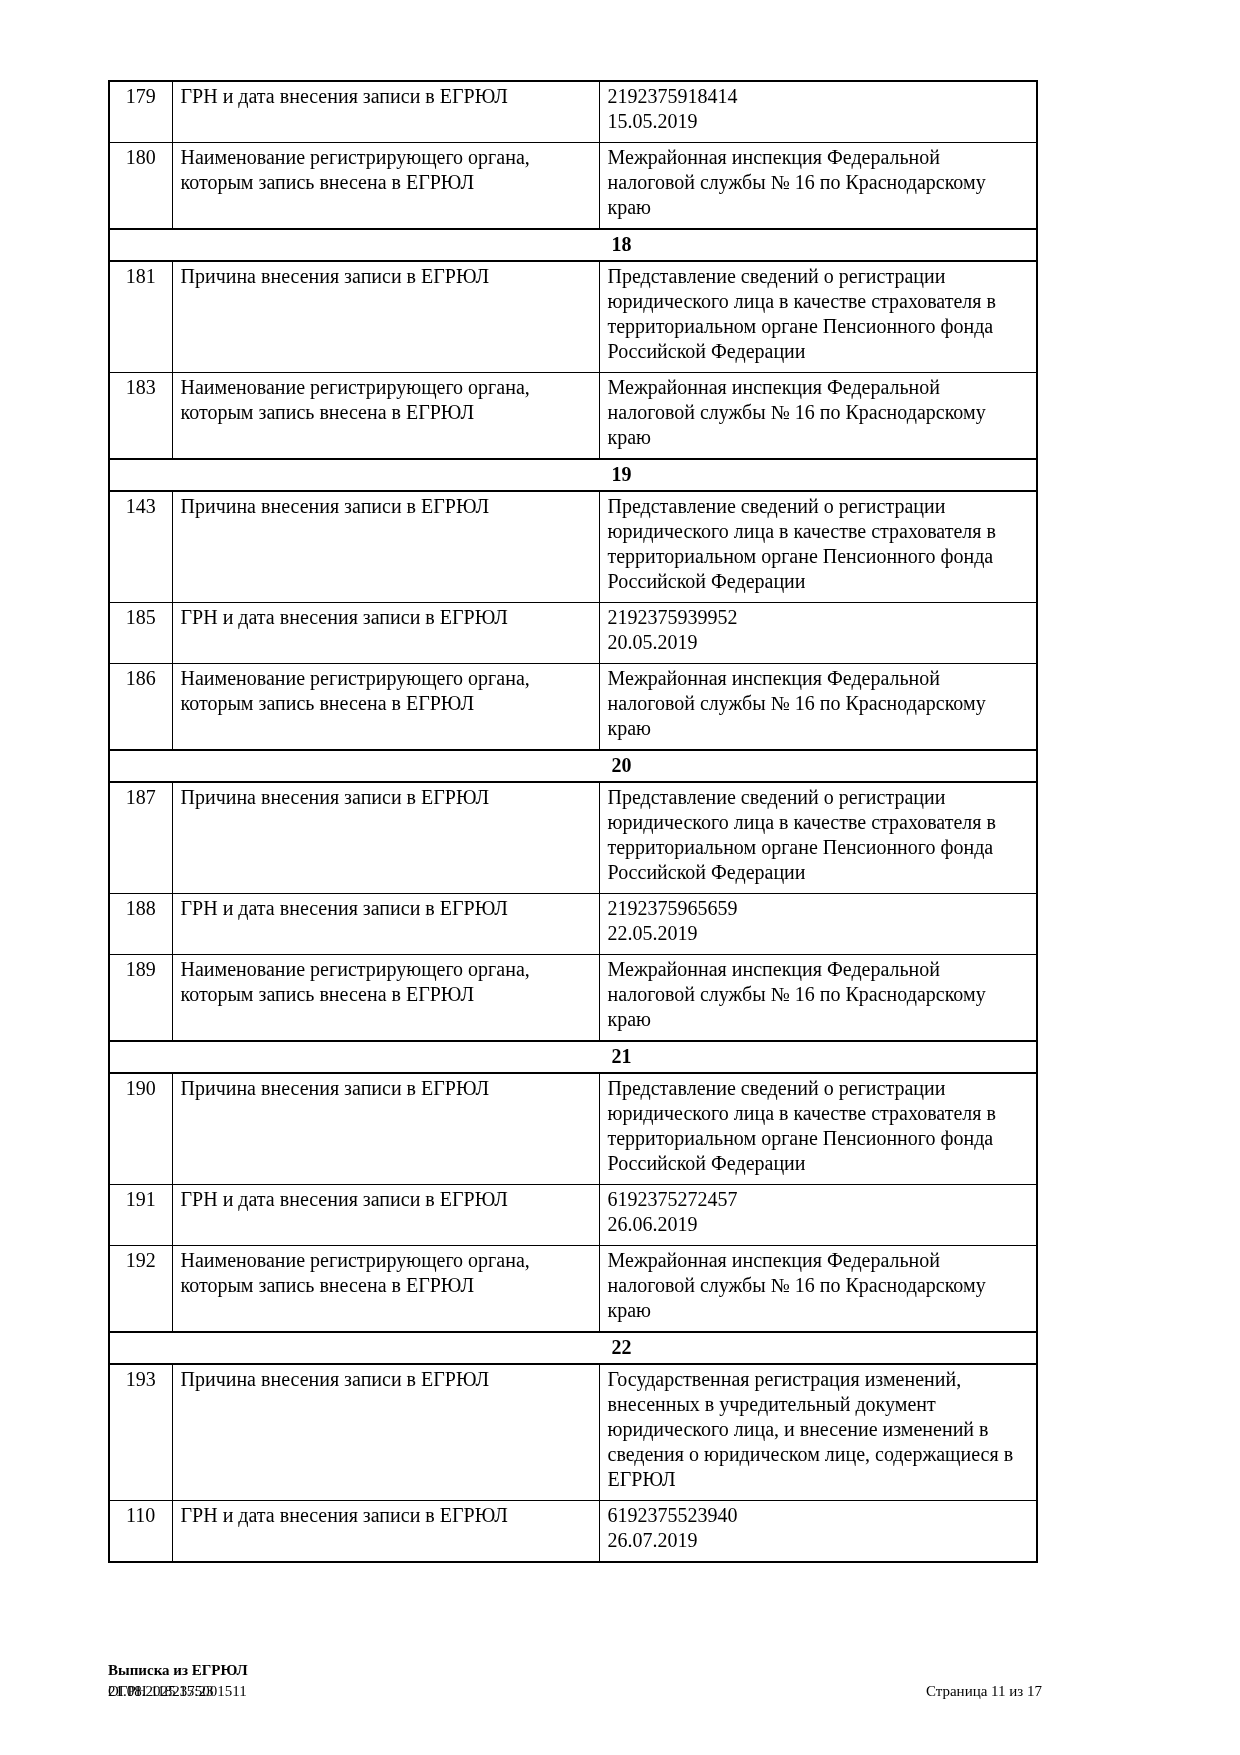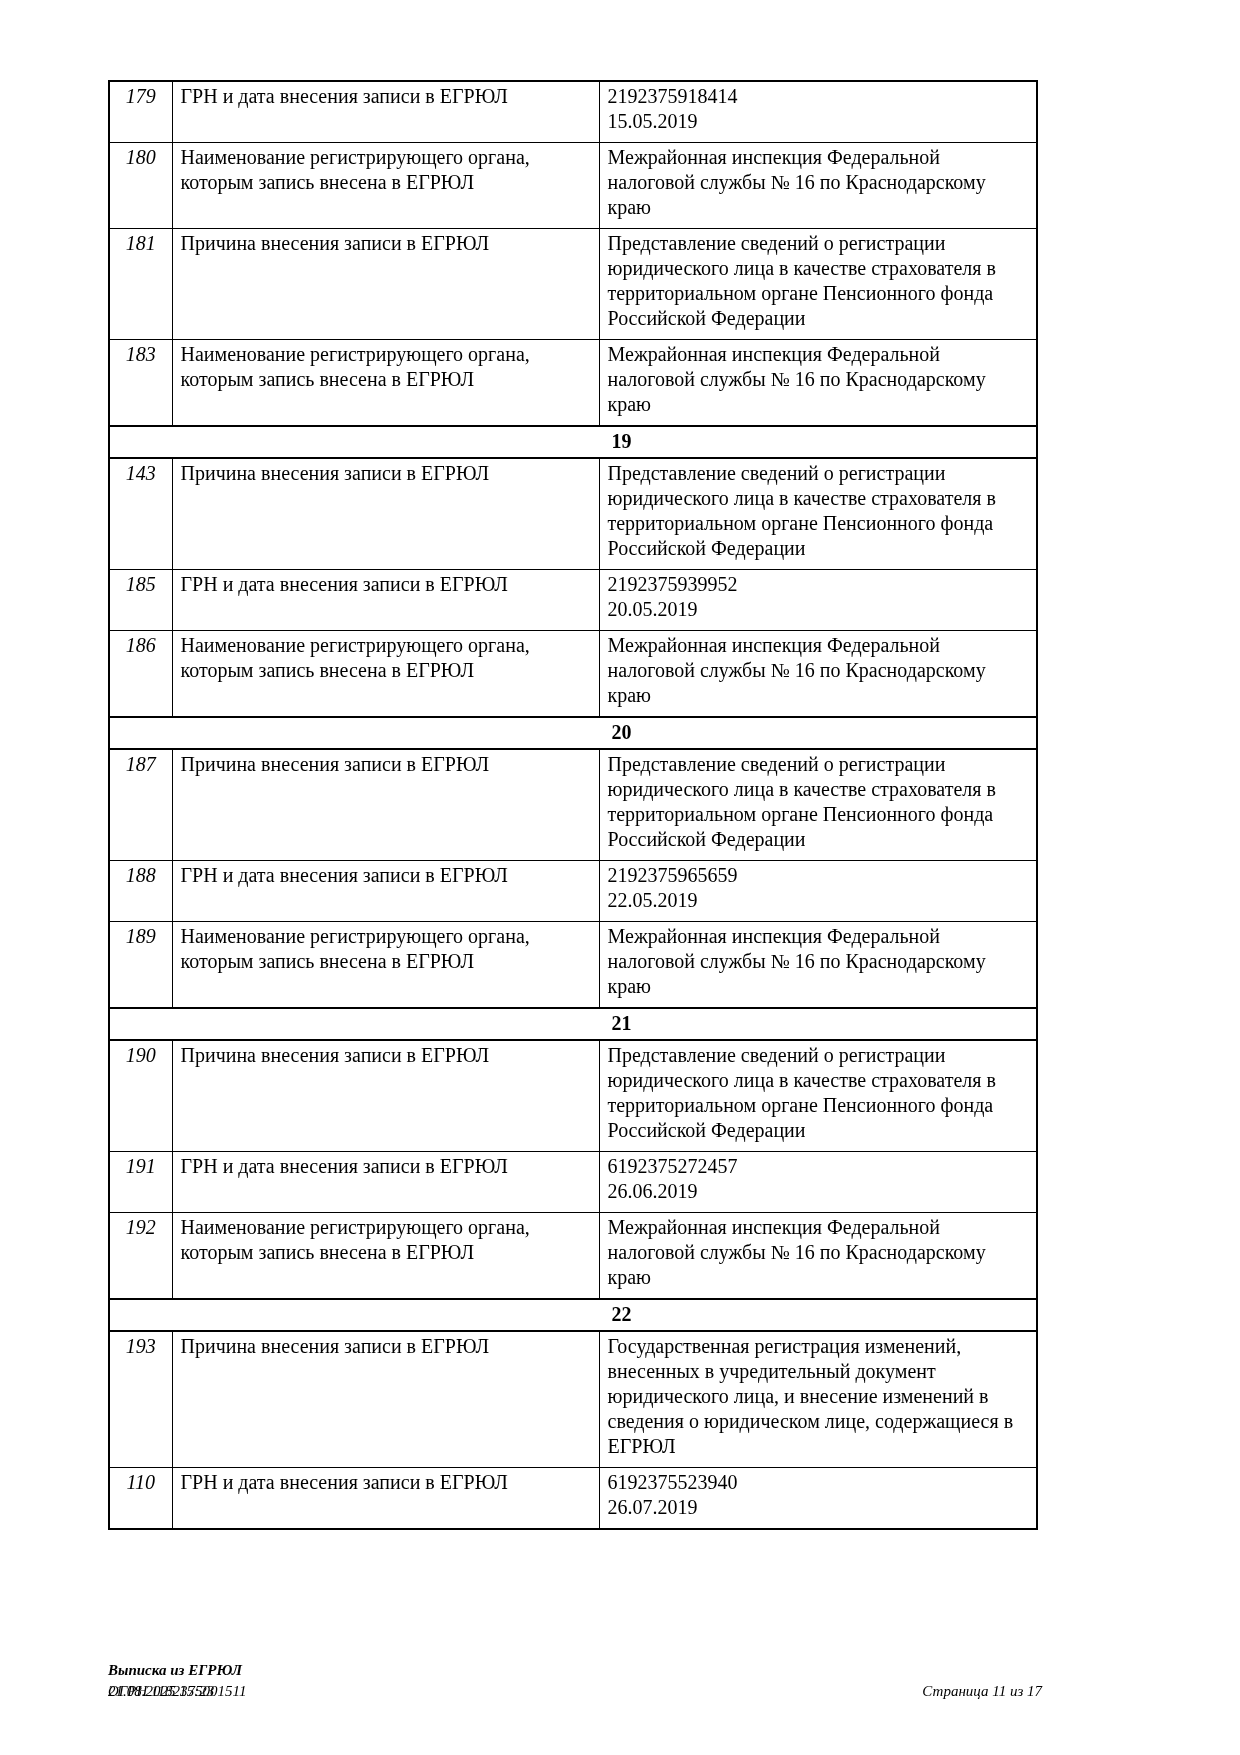--- a/index.html
+++ b/index.html
@@ -26,41 +26,39 @@
     border: 1px solid #000;
     vertical-align: top;
     font-size: 20px;
     line-height: 25px;
     padding: 2px 8px 8px 8px;
   }
   td.num {
     text-align: center;
     padding-left: 2px;
     padding-right: 2px;
-    font-style: italic;
   }
   tr.section-row td {
     text-align: center;
     font-weight: bold;
     border-top: 2px solid #000;
     border-bottom: 2px solid #000;
     padding: 2px 4px 3px 4px;
     
     text-indent: 97px;
   }
   .value-line { display: block; }
   .footer {
     position: absolute;
     left: 108px;
     top: 1658px;
     width: 934px;
     height: 44px;
     font-size: 15px;
     line-height: 21px;
-    font-style: italic;
   }
   .footer-left   { position: absolute; left: 0; bottom: 0; }
   .footer-title  { font-weight: bold; }
   .footer-center { position: absolute; left: 0; right: 0; bottom: 0; text-align: left; }
   .footer-right  { position: absolute; right: 0; bottom: 0; text-align: right; }
 </style>
 </head>
 <body>
 
 <table class="egrul">
@@ -78,20 +76,23 @@
           <div class="value-line">15.05.2019</div>
         </td>
       </tr>
       <tr>
         <td class="num">180</td>
         <td>Наименование регистрирующего органа, которым запись внесена в ЕГРЮЛ</td>
         <td>
           <div class="value-line">Межрайонная инспекция Федеральной налоговой службы № 16 по Краснодарскому краю</div>
         </td>
       </tr>
+      <tr class="section-row">
+        <td colspan="3">18</td>
+      </tr>
       <tr>
         <td class="num">181</td>
         <td>Причина внесения записи в ЕГРЮЛ</td>
         <td>
           <div class="value-line">Представление сведений о регистрации юридического лица в качестве страхователя в территориальном органе Пенсионного фонда Российской Федерации</div>
         </td>
       </tr>
       <tr>
         <td class="num">183</td>
         <td>Наименование регистрирующего органа, которым запись внесена в ЕГРЮЛ</td>

